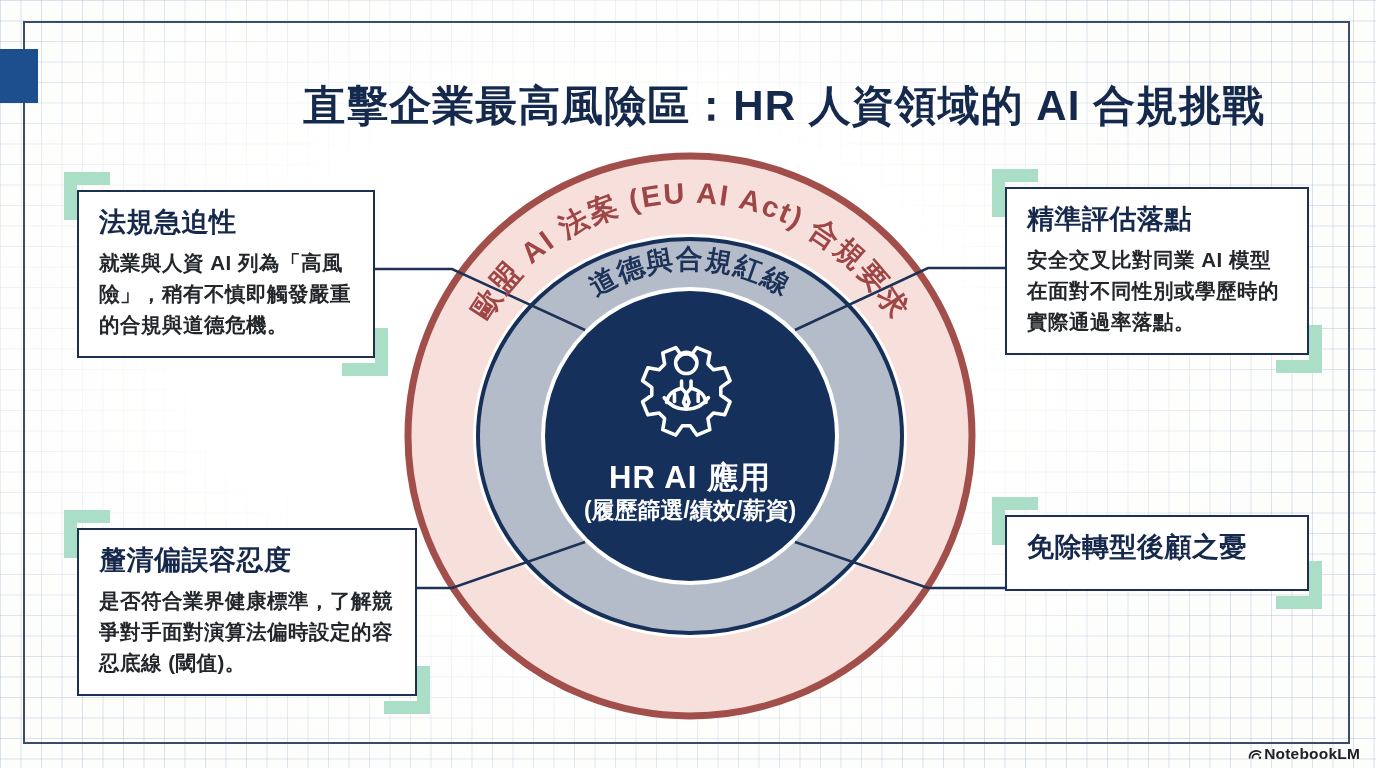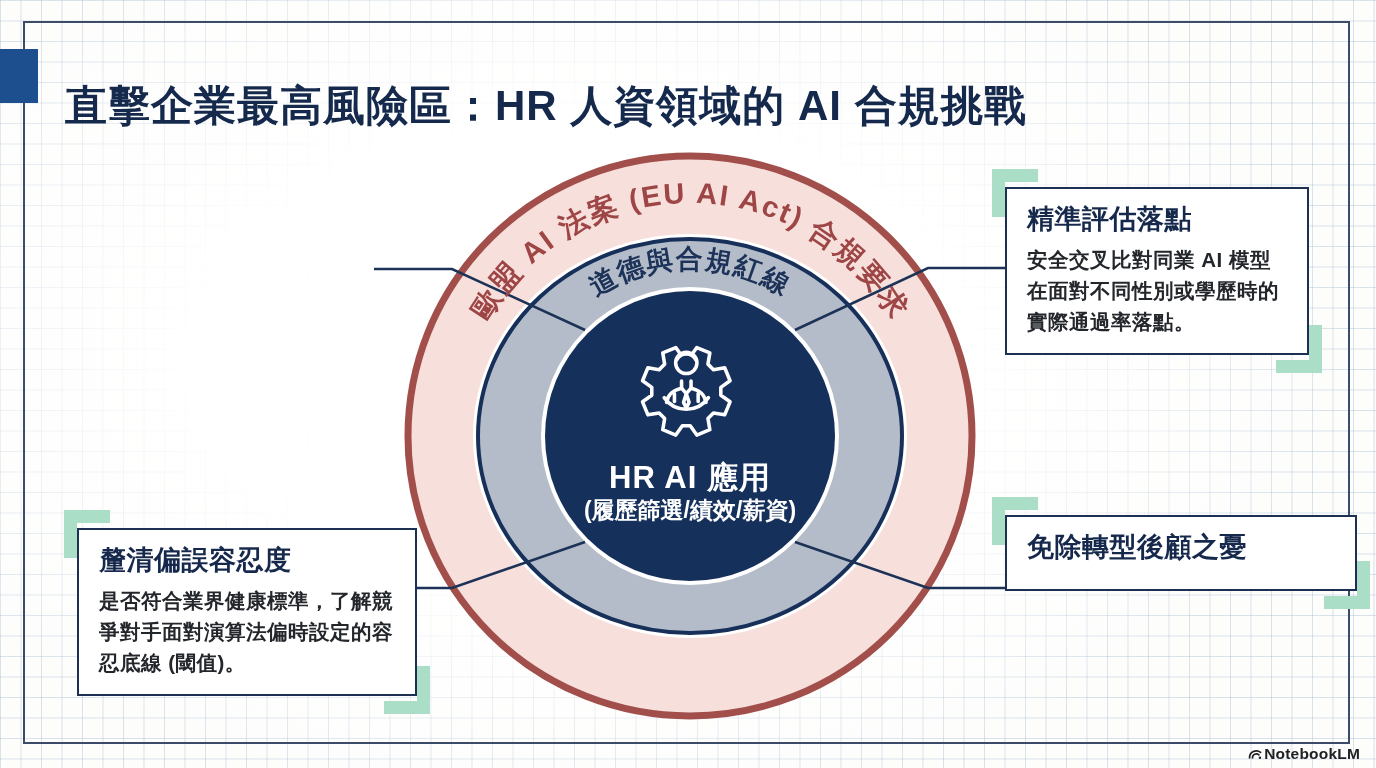--- a/index.html
+++ b/index.html
@@ -22,21 +22,21 @@
   }
   .frame{
     position:absolute;left:23px;top:21px;width:1327px;height:723px;
     border:2px solid #3c4c68;box-sizing:border-box;
   }
   .blue-square{
     position:absolute;left:0;top:49px;width:38px;height:54px;background:#1d4f8e;
   }
   .page-title{
     position:absolute;left:65px;top:50px;width:1200px;
-    font-size:42px;font-weight:bold;letter-spacing:1px;color:#15294d;
+    font-size:42px;font-weight:bold;letter-spacing:1px;color:#15294d;text-align:right;
   }
   .diagram-svg{position:absolute;left:0;top:0;}
   .callout{position:absolute;}
   .callout .bracket{position:absolute;z-index:0;box-sizing:border-box;}
   .bracket-tl{top:-18px;left:-13px;width:46px;height:48px;
     border-top:13px solid #aadec6;border-left:13px solid #aadec6;}
   .bracket-br{bottom:-18px;right:-13px;width:46px;height:48px;
     border-bottom:13px solid #aadec6;border-right:13px solid #aadec6;}
   .callout .box{
     position:relative;z-index:1;background:#ffffff;
@@ -46,21 +46,21 @@
   .callout h2{
     margin:0 0 8px 0;font-size:27px;font-weight:bold;color:#16294c;letter-spacing:0.5px;
   }
   .callout p{
     margin:0;font-size:20.5px;font-weight:600;color:#23262b;
     line-height:1.5;letter-spacing:0.5px;
   }
   .pos-tl{left:77px;top:190px;width:298px;}
   .pos-tr{left:1005px;top:187px;width:304px;border-radius:24px;}
   .pos-bl{left:77px;top:528px;width:340px;}
-  .pos-br{left:1005px;top:515px;width:352px;}
+  .pos-br{left:1005px;top:515px;width:304px;}
   .brand{
     position:absolute;right:16px;bottom:5px;display:flex;align-items:center;
     color:#202124;font-size:15.5px;font-weight:600;letter-spacing:0.2px;
   }
 </style>
 </head>
 <body>
 
 <div class="canvas">
 
@@ -108,20 +108,28 @@
       <path d="M55,73 L55,83"></path>
       <path d="M85,73 L85,83"></path>
       <circle cx="70" cy="34" r="13.5" fill="#16305c"></circle>
       <path d="M58,30 A13.5,13.5 0 0 1 82,30"></path>
     </g>
 
     <text x="690" y="488" text-anchor="middle" font-size="31" font-weight="bold" fill="#ffffff" letter-spacing="1">HR AI 應用</text>
     <text x="690" y="518" text-anchor="middle" font-size="23" font-weight="bold" fill="#ffffff">(履歷篩選/績效/薪資)</text>
   </svg>
 
+  <div class="callout pos-tl">
+    <div class="bracket bracket-tl"></div>
+    <div class="bracket bracket-br"></div>
+    <div class="box">
+      <h2>法規急迫性</h2>
+      <p>就業與人資 AI 列為「高風險」，稍有不慎即觸發嚴重的合規與道德危機。</p>
+    </div>
+  </div>
 
   <div class="callout pos-tr">
     <div class="bracket bracket-tl"></div>
     <div class="bracket bracket-br"></div>
     <div class="box">
       <h2>精準評估落點</h2>
       <p>安全交叉比對同業 AI 模型在面對不同性別或學歷時的實際通過率落點。</p>
     </div>
   </div>
 

